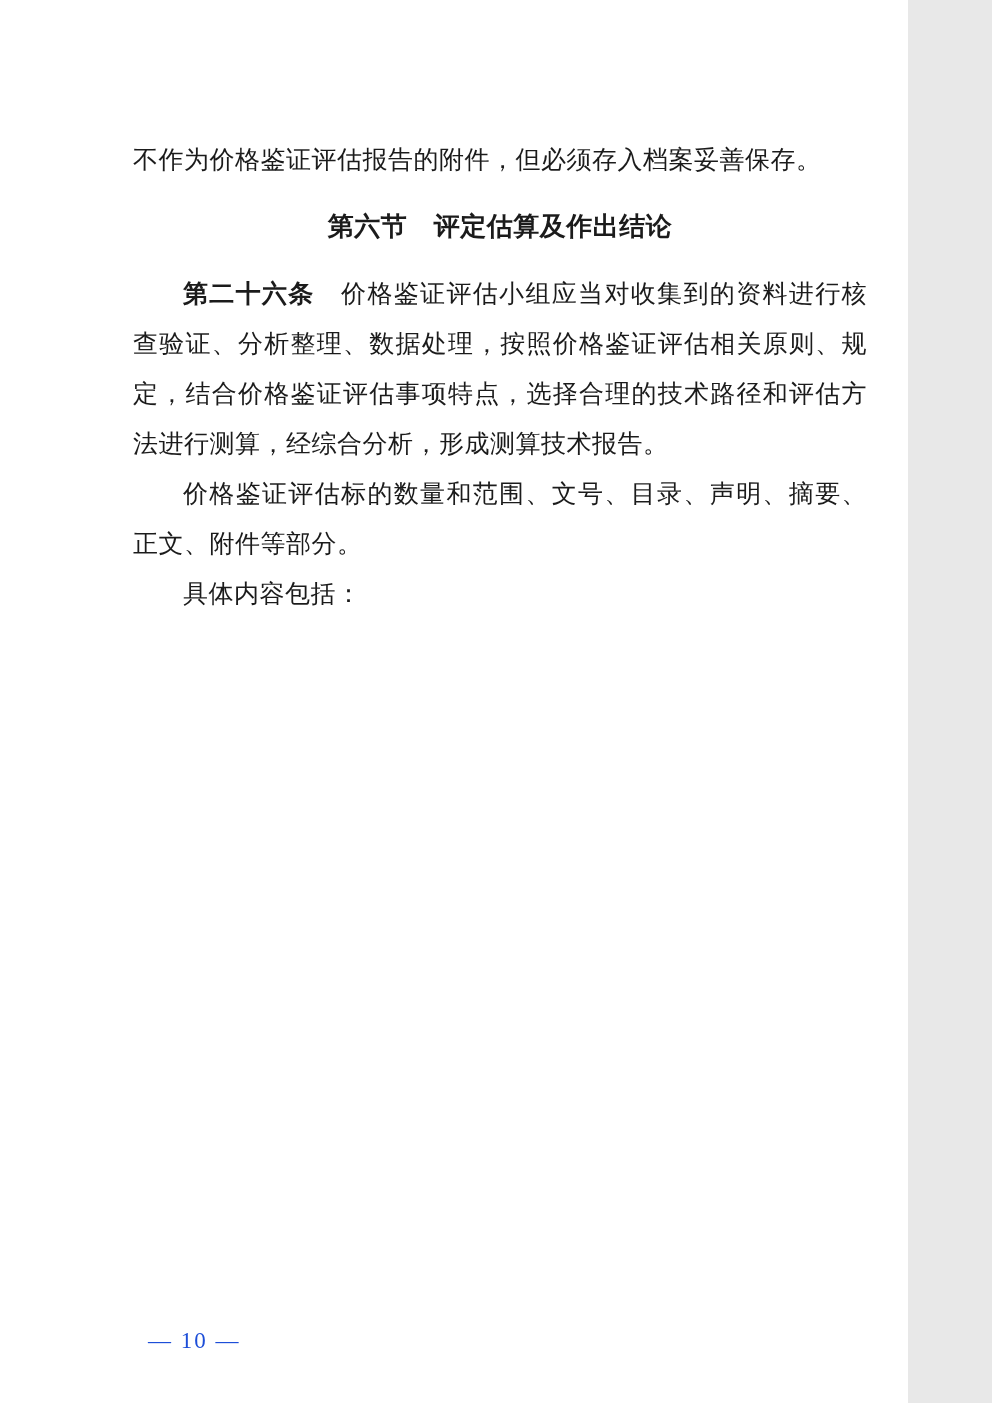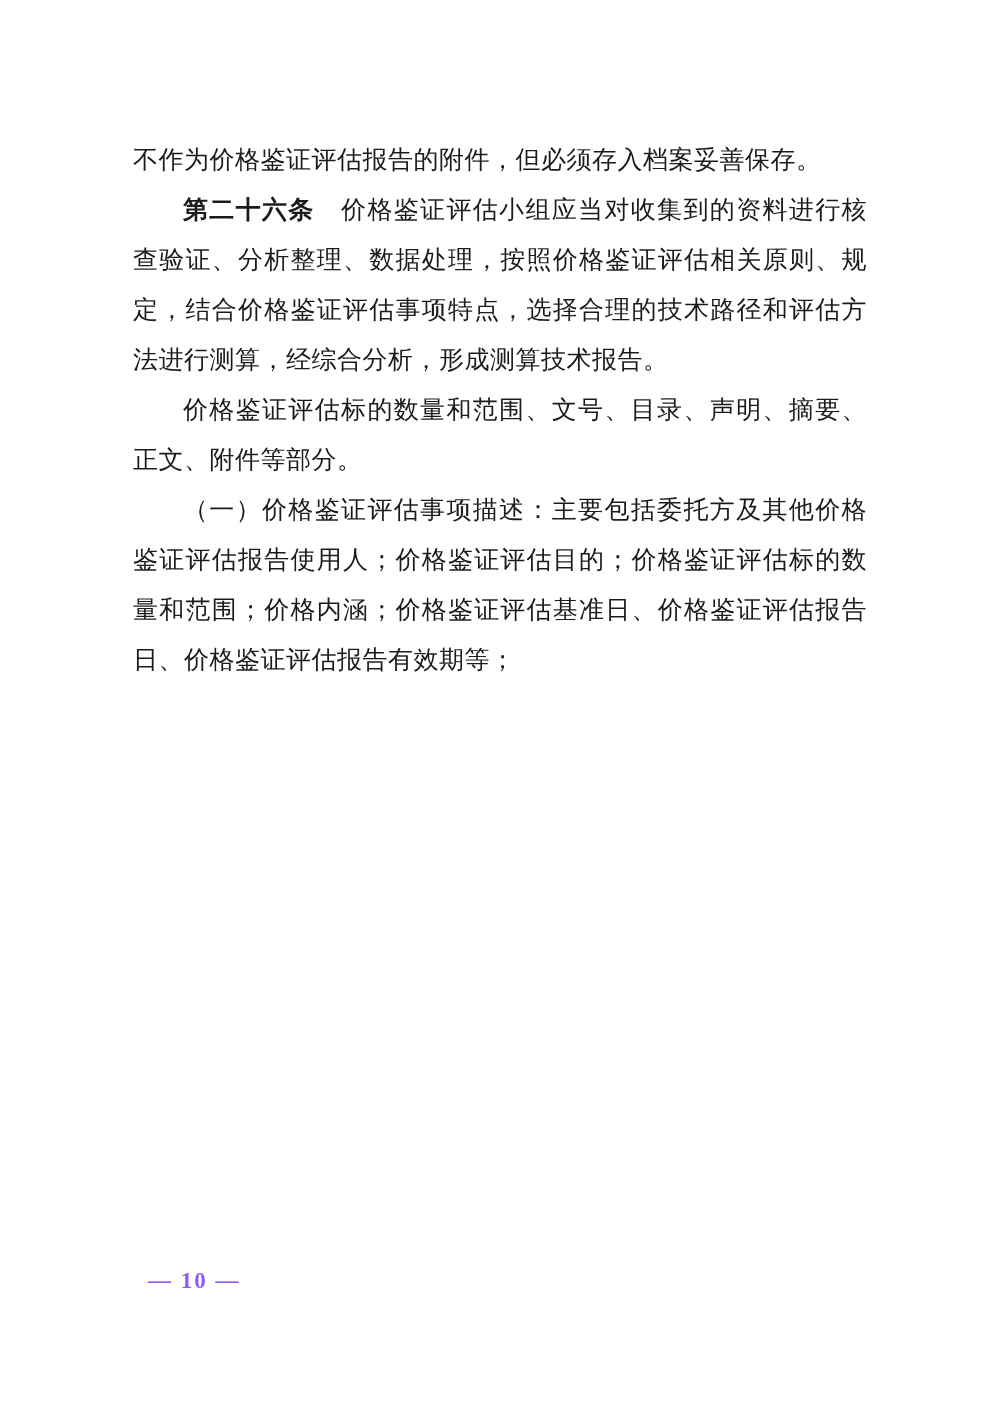--- a/index.html
+++ b/index.html
@@ -1,18 +1,18 @@
 <!DOCTYPE html>
 <html><head>
 <meta charset="utf-8">
 <style>
   html, body { margin: 0; padding: 0; background: #e8e8e8; }
   .page {
     position: relative;
-    width: 992px;
+    width: 908px;
     height: 1403px;
     background: #ffffff;
     overflow: hidden;
     font-family: "Liberation Serif", "DejaVu Serif", serif;
     color: #1b1b1b;
   }
   .content {
     position: absolute;
     left: 133px;
     top: 135px;
@@ -28,32 +28,32 @@
     text-align: center;
     font-weight: bold;
     margin: 17px 0;
     font-size: 26px;
   }
   .content p.indent { text-indent: 2em; }
   .bold { font-weight: bold; }
   .footer {
     position: absolute;
     left: 148px;
-    top: 1256px;
+    top: 1316px;
     font-size: 23px;
     line-height: 50px;
-    color: #8b5cf6;
+    color: #1d4ed8;
     letter-spacing: 2px;
-    font-weight: bold;
   }
 </style>
 </head>
 <body>
 
 <div class="page">
   <div class="content">
       <p class=""><span>不作为价格鉴证评估报告的附件，但必须存入档案妥善保存。</span></p>
+      <p class="heading"><span class="bold">第六节　评定估算及作出结论</span></p>
       <p class=" indent"><span class="bold">第二十六条</span><span>　价格鉴证评估小组应当对收集到的资料进行核查验证、分析整理、数据处理，按照价格鉴证评估相关原则、规定，结合价格鉴证评估事项特点，选择合理的技术路径和评估方法进行测算，经综合分析，形成测算技术报告。</span></p>
       <p class=" indent"><span>价格鉴证评估标的数量和范围、文号、目录、声明、摘要、正文、附件等部分。</span></p>
-      <p class=" indent"><span>（一）价格鉴证评估事项描述：主要包括委托方及其他价格鉴证评估报告使用人；价格鉴证评估目的；价格鉴证评估标的数量和范围；价格内涵；价格鉴证评估基准日、价格鉴证评估报告日、价格鉴证评估报告有效期等；</span></p>
+      <p class=" indent"><span>具体内容包括：</span></p>
     </div>
   <div class="footer">— 10 —</div>
 </div>
 
 </body></html>

